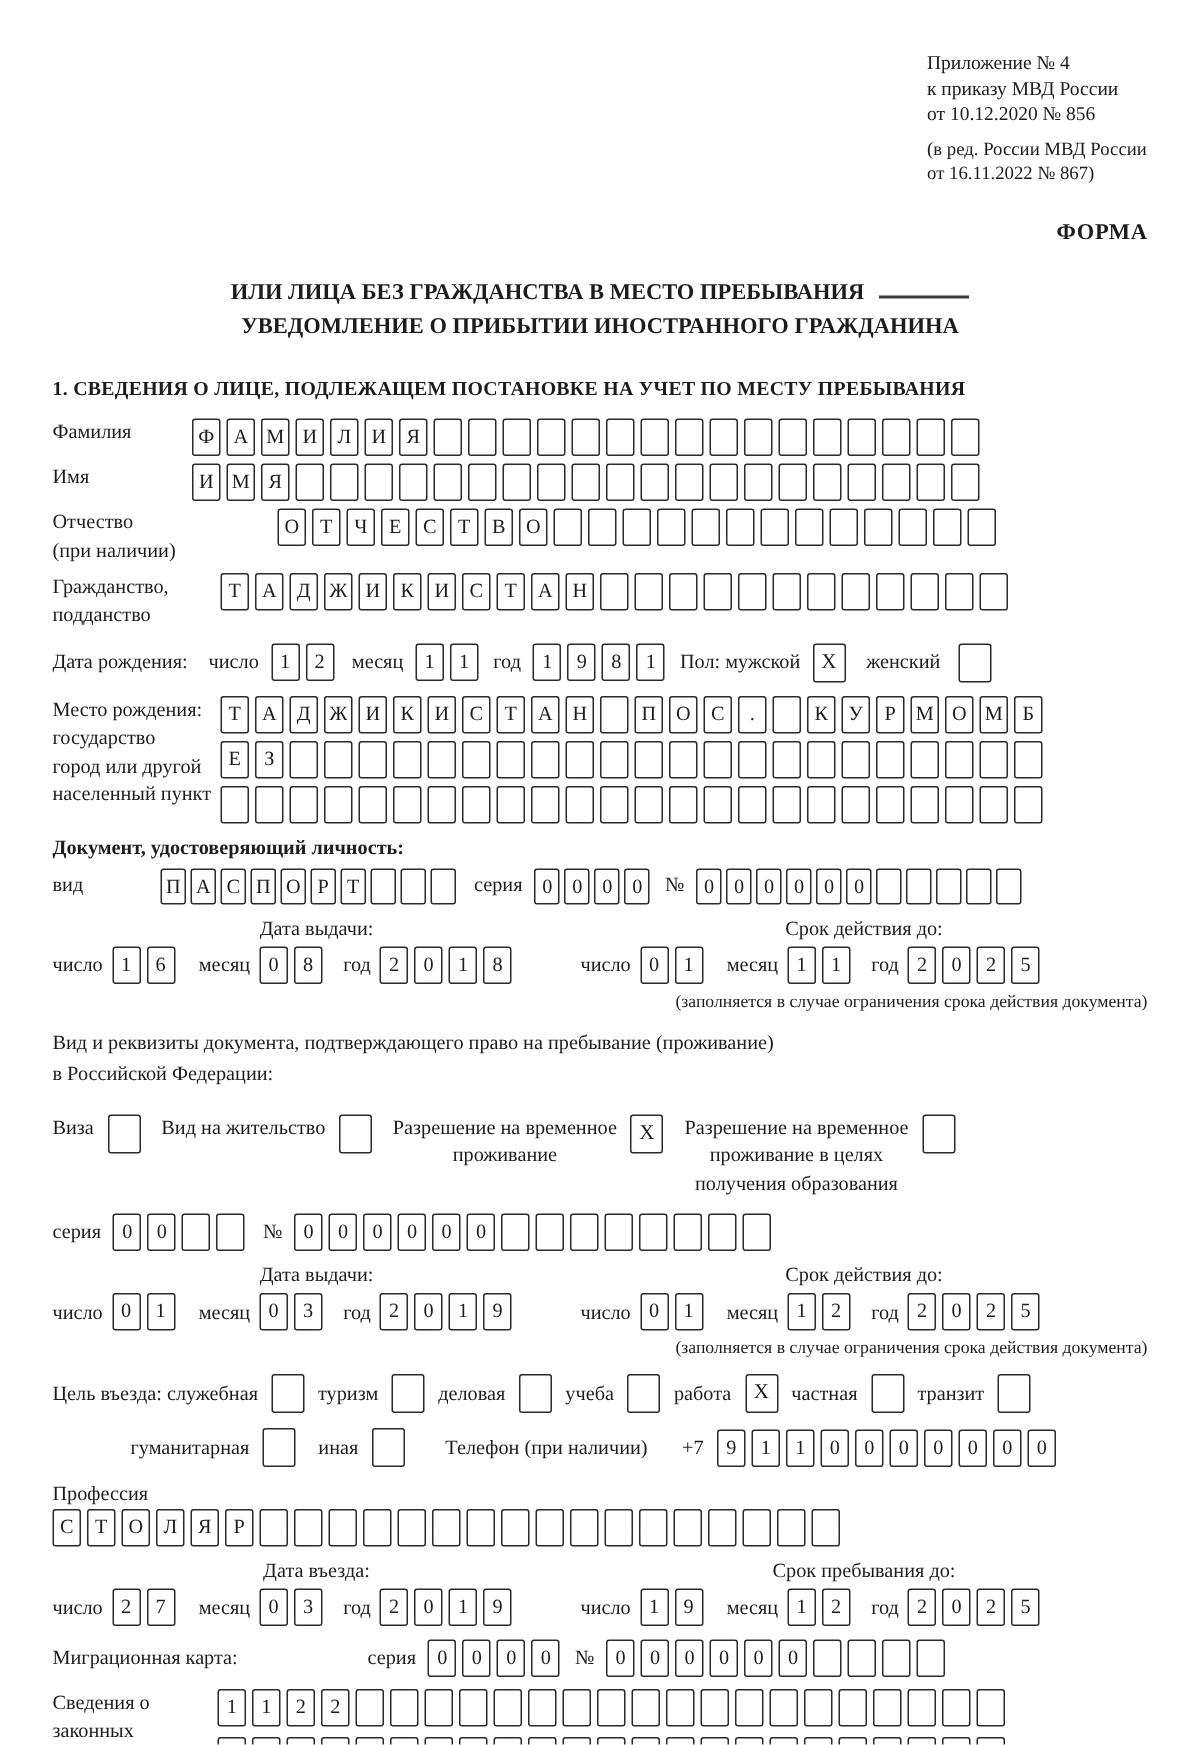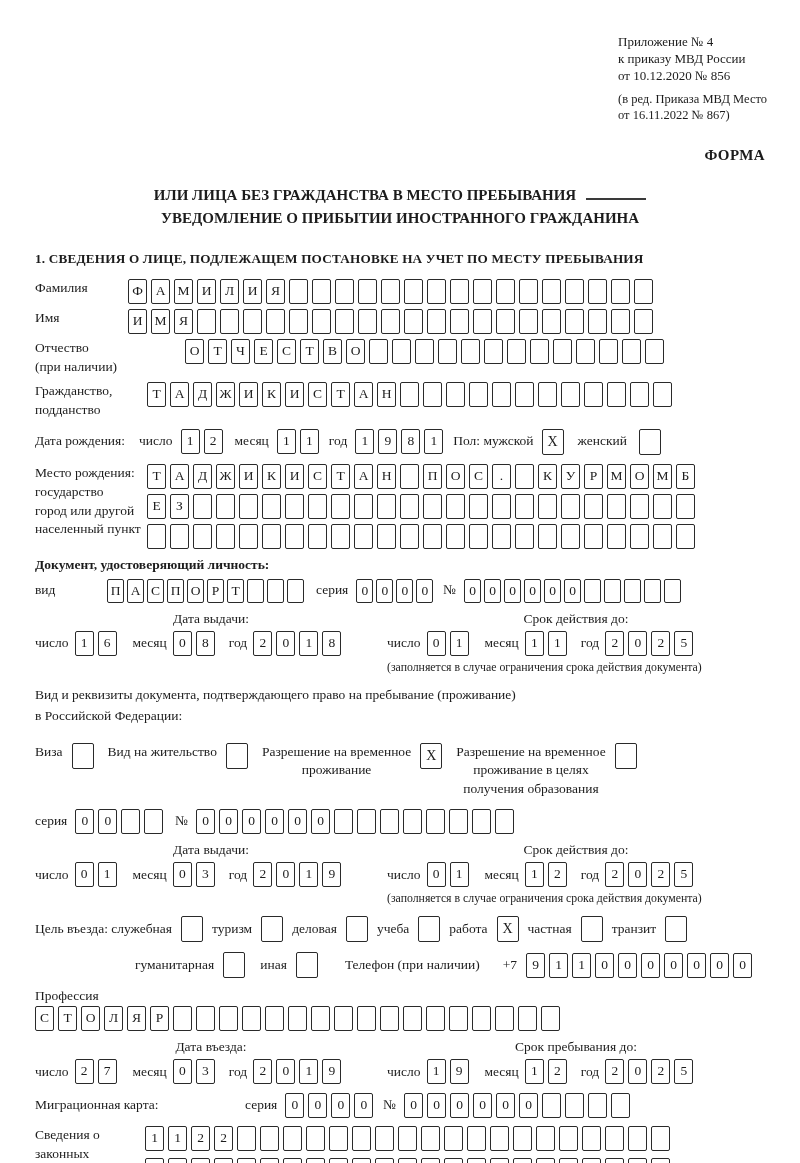--- a/index.html
+++ b/index.html
@@ -35,51 +35,51 @@
     text-align: center; font-size: 14px; line-height: 23px; vertical-align: middle; flex-shrink: 0; background: #fff;
   }
 
   .doc-head { text-align: left; font-weight: bold; font-size: 13.5px; margin-top: 8px; }
 
   .dates { display: flex; margin-top: 8px; }
   .dcol { width: 352px; }
   .dcol2 { flex: 1; }
   .dhead { text-align: center; font-size: 13.5px; margin-bottom: 4px; }
   .drow { display: flex; align-items: center; gap: 6px; font-size: 13.5px; }
-  .dnote { font-size: 11.8px; text-align: left; margin-top: 4px; }
+  .dnote { font-size: 11.8px; text-align: right; margin-top: 4px; }
 
   .intro { font-size: 13.5px; margin-top: 10px; line-height: 1.55; }
 
   .opts { display: flex; align-items: flex-start; margin-top: 16px; gap: 14px; }
   .opt { display: flex; align-items: flex-start; gap: 9px; }
   .opt .lbl { text-align: center; }
 
   .purpose-row { display: flex; align-items: center; gap: 9px; margin-top: 10px; font-size: 13.5px; flex-wrap: nowrap; }
-  .indent { margin-left: 100px; }
+  .indent { margin-left: 52px; }
 
   .rep { display: flex; margin-top: 8px; }
   .mr8 { margin-right: 8px; }
   .lblw-sur { width: 93px; }
   .lblw-pat { width: 150px; }
   .lblw-cit { width: 112px; }
   .lblw-bp  { width: 112px; }
   .lblw-rep { width: 110px; }
 </style>
 </head>
 <body>
 
 <div class="page">
 
   <div class="hdr">
     <div>Приложение № 4</div>
     <div>к приказу МВД России</div>
     <div>от 10.12.2020 № 856</div>
   </div>
   <div class="hdr2">
-    <div>(в ред. Приказа МВД Место</div>
+    <div>(в ред. России МВД России</div>
     <div>от 16.11.2022 № 867)</div>
   </div>
   <div class="forma">ФОРМА</div>
 
   <div class="title">
     <div>
       <span>ИЛИ ЛИЦА БЕЗ ГРАЖДАНСТВА В МЕСТО ПРЕБЫВАНИЯ</span><span class="blank-line"></span>
     </div>
     <div>УВЕДОМЛЕНИЕ О ПРИБЫТИИ ИНОСТРАННОГО ГРАЖДАНИНА</div>
   </div>

